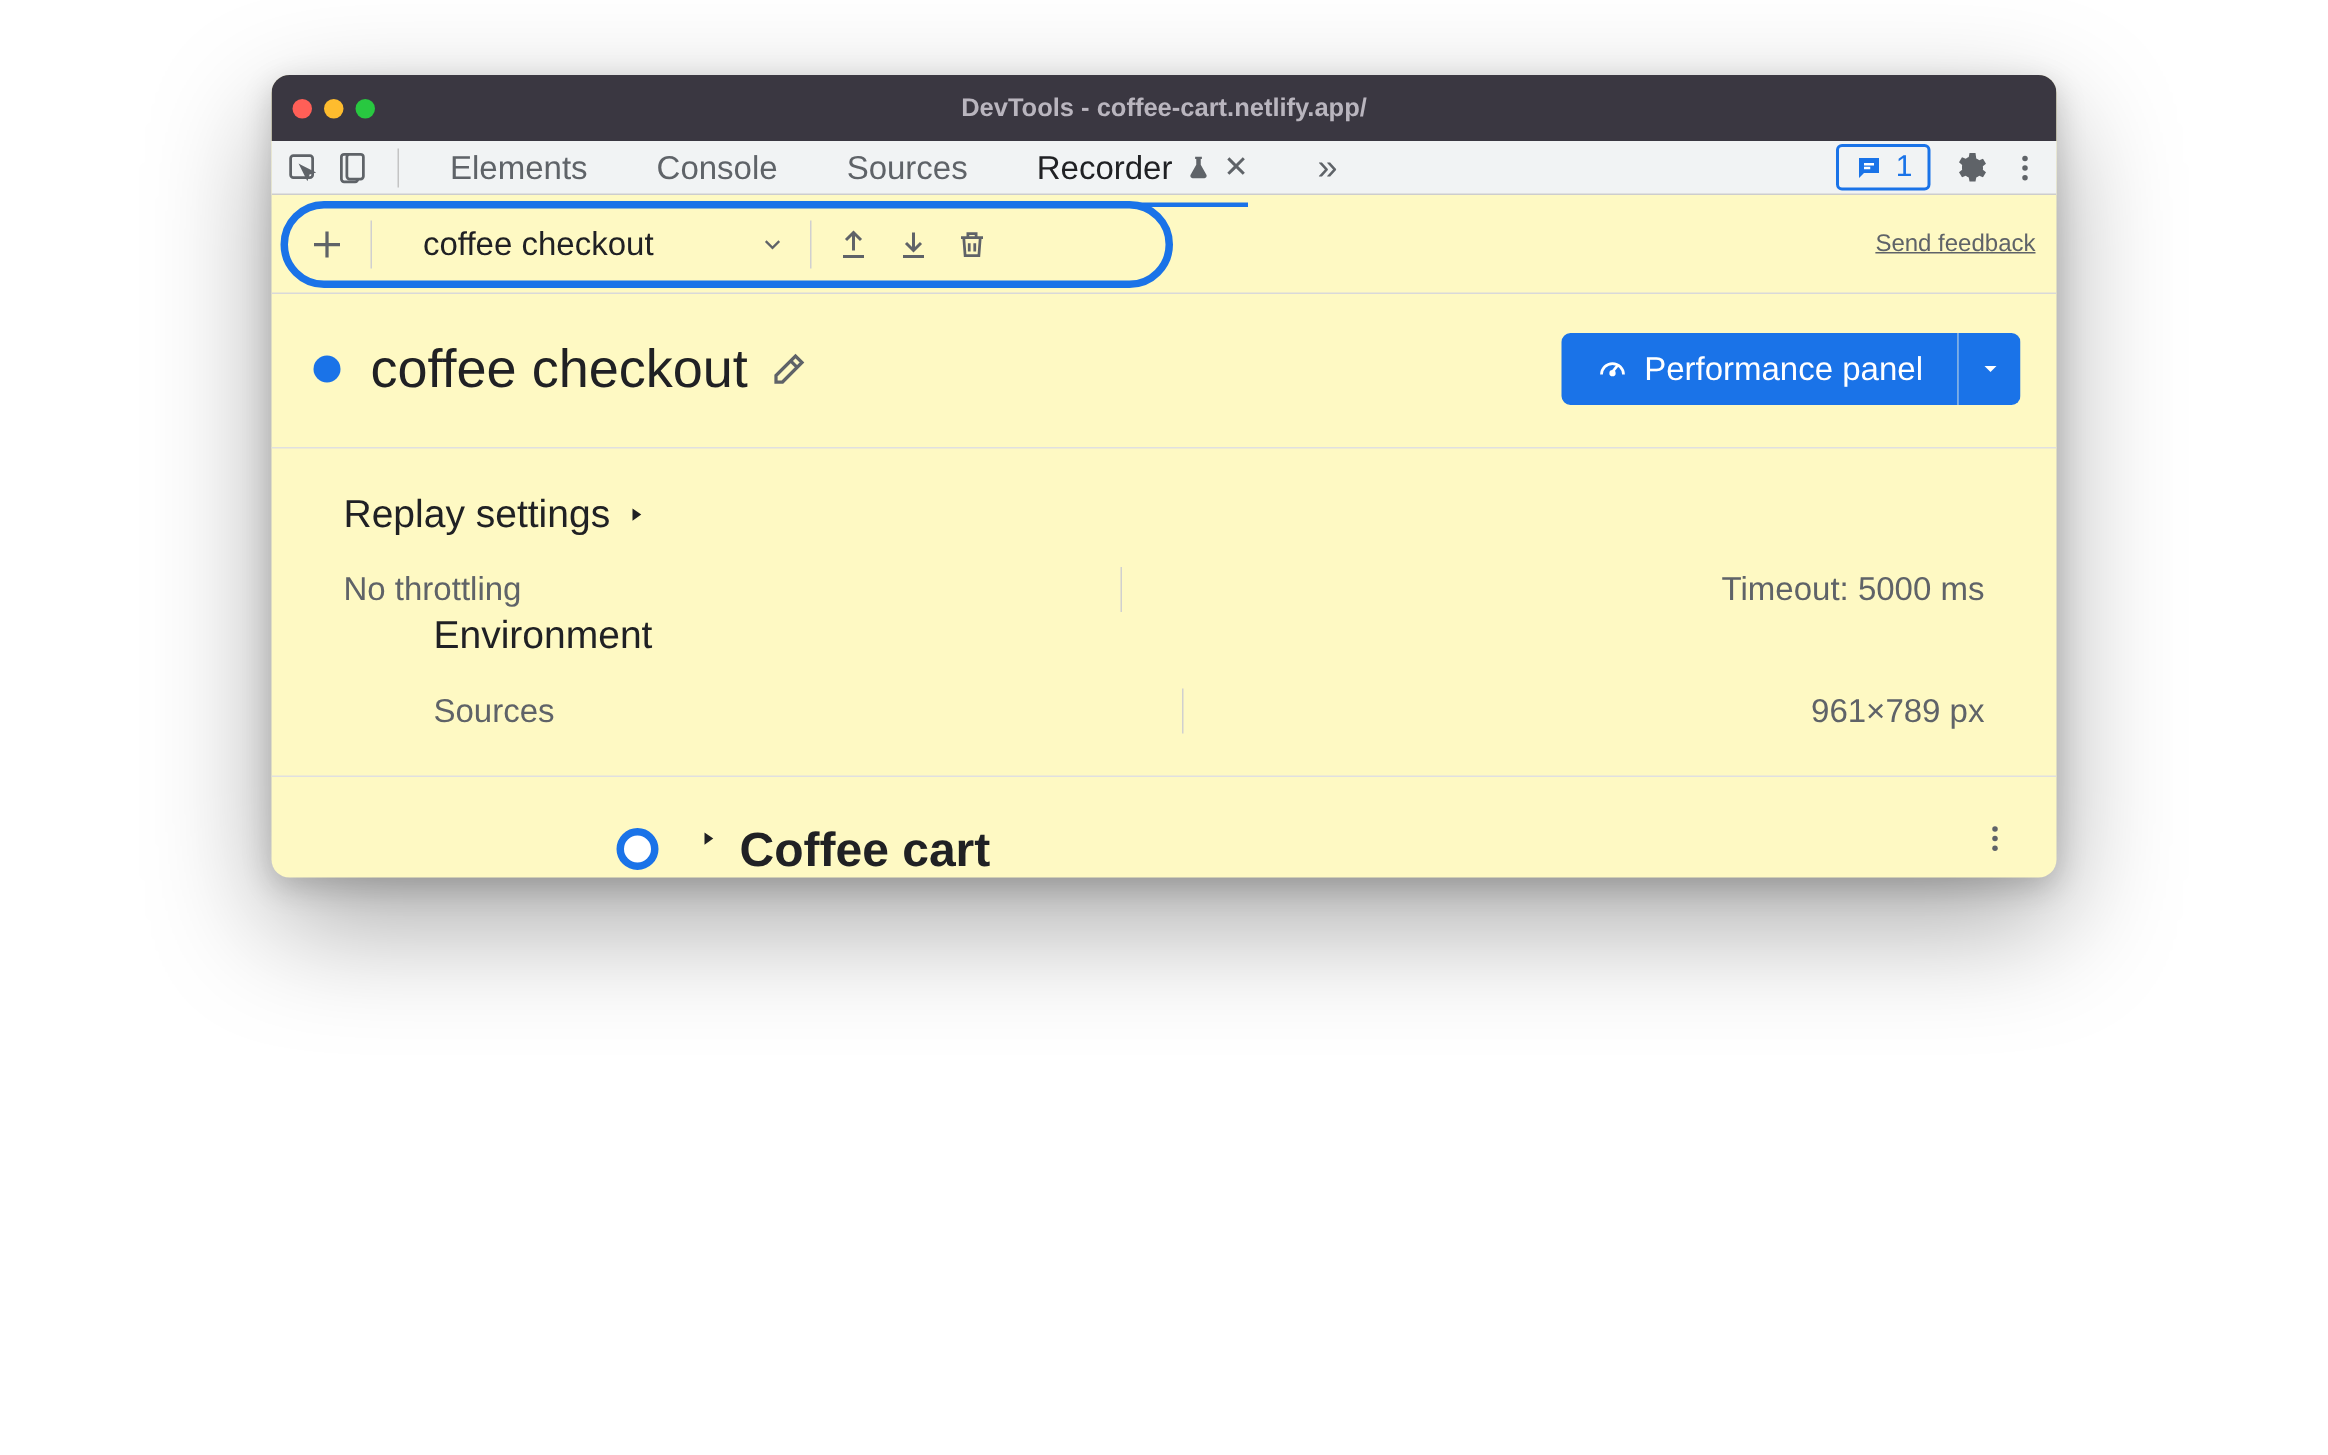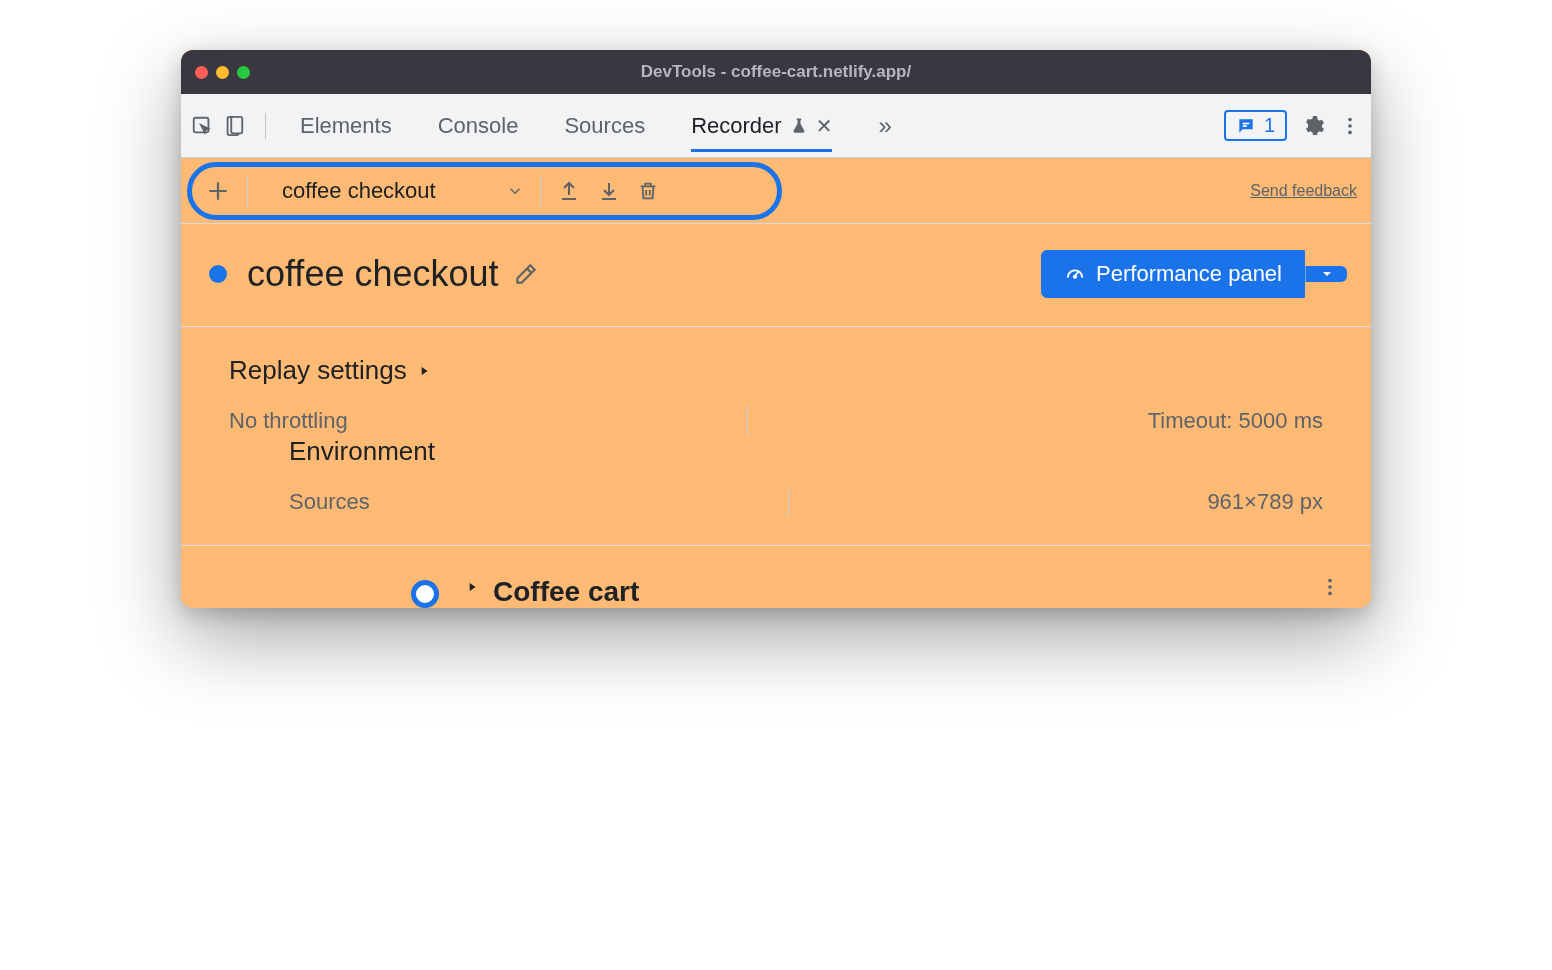--- a/index.html
+++ b/index.html
@@ -8,21 +8,21 @@
       background: #fff;
       width: 1552px;
       height: 970px;
       display: flex;
       align-items: flex-start;
       justify-content: center;
       padding-top: 50px;
     }
     .window {
       width: 1190px;
-      background: #fdba74;
+      background: #fef9c3;
       border-radius: 12px;
       box-shadow: 0 30px 80px rgba(0,0,0,.35), 0 6px 20px rgba(0,0,0,.18);
       overflow: hidden;
     }
     
     .title-bar {
       height: 44px;
       background: #3a3741;
       display: flex;
       align-items: center;
@@ -33,21 +33,21 @@
     .tl { width: 13px; height: 13px; border-radius: 50%; }
     .tl.red { background:#ff5f57; }
     .tl.yellow { background:#febc2e; }
     .tl.green { background:#28c840; }
     .title-text {
       position:absolute; left:0; right:0; text-align:center;
       color:#b9b5be; font-size:17px; font-weight:600;
     }
     
     .tabs-row {
-      height: 64px;
+      height: 36px;
       background:#f1f3f4;
       border-bottom: 1px solid #cdcdcd;
       display:flex; align-items:center;
       padding: 0 10px;
     }
     .tabs-left { display:flex; align-items:center; gap:10px; }
     .ic { color:#5f6368; display:inline-flex; align-items:center; justify-content:center; }
     .vdiv { width:1px; height:26px; background:#c4c4c4; margin:0 10px; }
     .tabs-mid { display:flex; align-items:center; gap:46px; margin-left:24px; }
     .tab { color:#5f6368; font-size:22px; cursor:pointer; display:flex; align-items:center; gap:8px; }
@@ -86,21 +86,21 @@
     .rec-title { font-size:36px; color:#202124; }
     .edit-ic { margin-left:14px; color:#5f6368; }
     .hdr-right { margin-left:auto; display:flex; gap:16px; }
     .btn {
       display:flex; align-items:center; gap:10px;
       border:1px solid #cfcfcf; border-radius:6px;
       padding:10px 22px; font-size:22px; cursor:pointer;
     }
     .btn.replay { color:#1a73e8; background:#fff; }
     .btn.perf { background:#1a73e8; color:#fff; border-color:#1a73e8; font-weight:500; }
-    .perf-wrap { display:flex;align-items:center; }
+    .perf-wrap { display:flex; }
     .perf-caret { background:#1a73e8; color:#fff; border:none; border-left:1px solid rgba(255,255,255,.35); border-radius:0 6px 6px 0; width:42px; display:flex; align-items:center; justify-content:center; cursor:pointer; }
     .btn.perf { border-radius:6px 0 0 6px; }
     
     .settings {
       display:flex; padding:28px 48px;
       border-bottom:1px solid #e0e0e0;
       font-size:22px; color:#202124;flex-direction:column;
     }
     .settings .col { flex:1; }
     .settings h4 { font-size:26px; font-weight:400; margin-bottom:20px; display:flex; align-items:center; gap:10px; }
@@ -111,21 +111,21 @@
     .steps { padding:30px 18px 0 230px; }
     .step { display:flex; gap:26px; position:relative; }
     .step-node {
       width:28px; height:28px; border:5px solid #1a73e8; border-radius:50%;
       background:#fff; flex:0 0 auto; margin-top:4px;
       position:relative;
     }
     .step-line { position:absolute; left:11px; top:28px; width:5px; height:70px; background:#1a73e8; }
     .step-body { display:flex; gap:14px; }
     .step-caret { color:#202124; margin-top:4px; }
-    .step-title { font-size:28px; font-weight:700; color:#202124; }
+    .step-title { font-size:32px; font-weight:700; color:#202124; }
     .step-url { font-size:24px; color:#6e6e6e; margin-top:4px; }
     .step-menu { position:absolute; right:12px; top:0; color:#5f6368; cursor:pointer; }
 
     svg { display:block; }
   </style>
 </head>
 <body>
 
 <div class="window">
 

